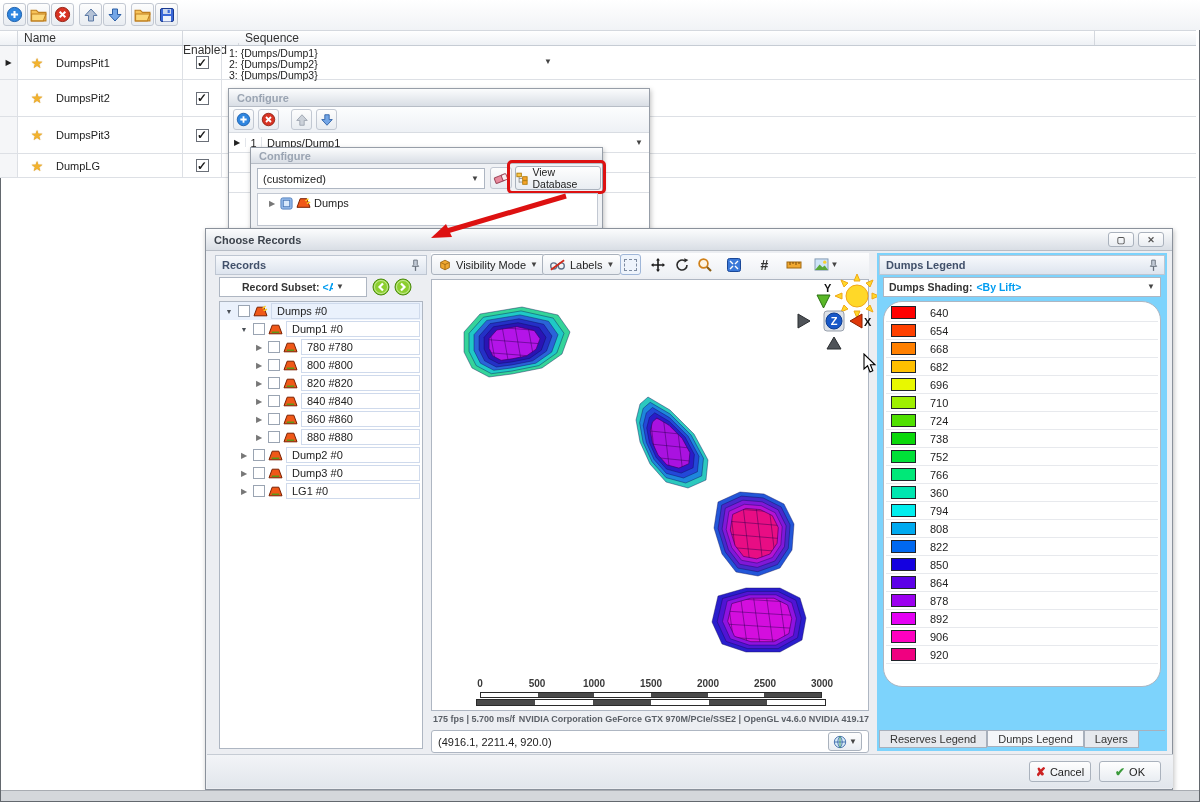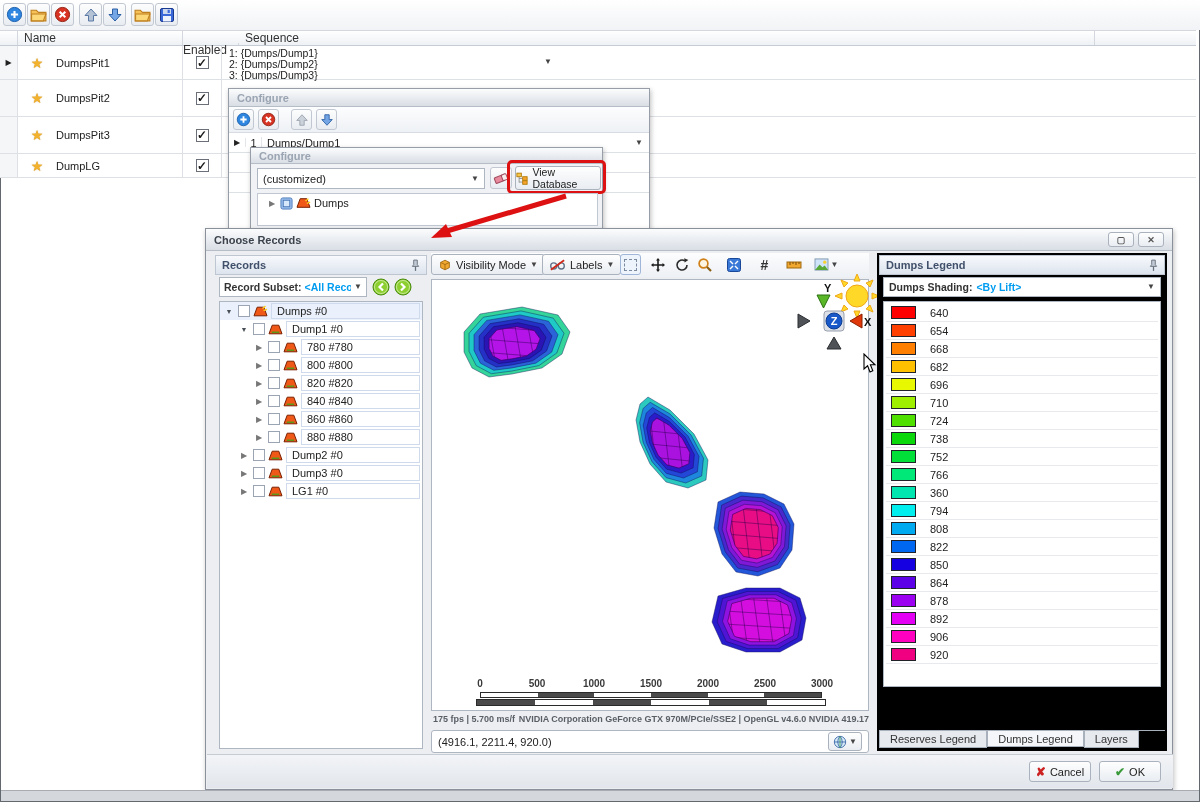--- a/index.html
+++ b/index.html
@@ -252,21 +252,21 @@
       <span class="btn" style="width:26px;height:15px;font-size:9px;color:#555;">✕</span>
     </div>
 
     <div class="paneltitle abs" style="left:9px;top:26px;width:212px;height:20px;">
       <span>Records</span>
       <svg width="9" height="13" viewBox="0 0 10 14">
           <path d="M3 1h4v5l1.5 2h-7L3 6Z" fill="#c2cad6" stroke="#68707c"></path>
           <path d="M5 8v5" stroke="#68707c" stroke-width="1.4"></path>
         </svg>
     </div>
-    <div class="whitebox abs" style="left:13px;top:48px;width:148px;height:20px;display:flex;align-items:center;padding:0 4px;gap:3px;">
+    <div class="whitebox abs" style="left:13px;top:48px;width:148px;height:20px;display:flex;align-items:center;padding:0 22px;gap:3px;">
       <span style="font-size:10.5px;font-weight:bold;color:#333;white-space:nowrap;">Record Subset:</span>
       <span class="bluetext" style="font-size:10.5px;font-weight:bold;white-space:nowrap;overflow:hidden;">&lt;All Reco...</span>
       <span class="ddv" style="margin-left:auto;">▼</span>
     </div>
     <div class="abs" style="left:166px;top:49px;">
       <svg width="18" height="18" viewBox="0 0 18 18">
           <circle cx="9" cy="9" r="8" fill="#8ccf2e" stroke="#4a8a10"></circle>
           <circle cx="9" cy="9" r="6.5" fill="none" stroke="#ffffff" opacity=".5"></circle>
           <path d="M11 5.5L7.5 9l3.5 3.5" stroke="#fff" stroke-width="2.2" fill="none"></path>
         </svg>
@@ -603,34 +603,34 @@
       <span class="btn" style="height:19px;padding:0 4px;gap:2px;">
         <svg width="14" height="14" viewBox="0 0 16 16">
             <circle cx="8" cy="8" r="6.5" fill="#d8ecf8" stroke="#3a68a8"></circle>
             <path d="M1.5 8h13M8 1.5a9.5 9.5 0 0 1 0 13M8 1.5a9.5 9.5 0 0 0 0 13" fill="none" stroke="#3a68a8"></path>
             <path d="M8 1.5v13" stroke="#3a9a58"></path>
           </svg>
         <span class="ddv">▼</span>
         </span>
     </div>
 
-    <div class="abs" style="left:671px;top:24px;width:290px;height:498px;background:#000000;z-index:3;">
+    <div class="abs" style="left:671px;top:24px;width:290px;height:498px;background:#7dd3fc;z-index:3;">
       <div class="paneltitle abs" style="left:2px;top:2px;width:286px;height:20px;">
         <span>Dumps Legend</span>
         <svg width="9" height="13" viewBox="0 0 10 14">
             <path d="M3 1h4v5l1.5 2h-7L3 6Z" fill="#c2cad6" stroke="#68707c"></path>
             <path d="M5 8v5" stroke="#68707c" stroke-width="1.4"></path>
           </svg>
       </div>
       <div class="whitebox abs" style="left:6px;top:24px;width:278px;height:20px;display:flex;align-items:center;padding:0 5px;gap:4px;">
         <span style="font-size:10.5px;font-weight:bold;color:#333;">Dumps Shading:</span>
         <span class="bluetext" style="font-size:10.5px;font-weight:bold;">&lt;By Lift&gt;</span>
         <span class="ddv" style="margin-left:auto;">▼</span>
       </div>
-      <div class="whitebox abs" style="left:6px;top:48px;width:278px;height:386px;overflow:hidden;padding:2px;" id="legend-rows">
+      <div class="whitebox abs" style="left:6px;top:48px;width:278px;height:386px;overflow:hidden;padding:2px;border-radius:19px;" id="legend-rows">
           <div class="lrow">
             <span class="lsw" style="background: rgb(255, 0, 0);"></span>
             <span>640</span>
           </div>
           <div class="lrow">
             <span class="lsw" style="background: rgb(255, 64, 0);"></span>
             <span>654</span>
           </div>
           <div class="lrow">
             <span class="lsw" style="background: rgb(255, 128, 0);"></span>

